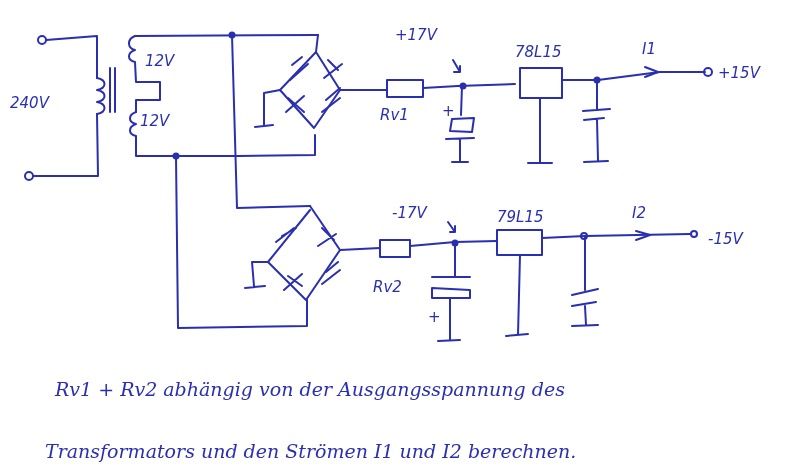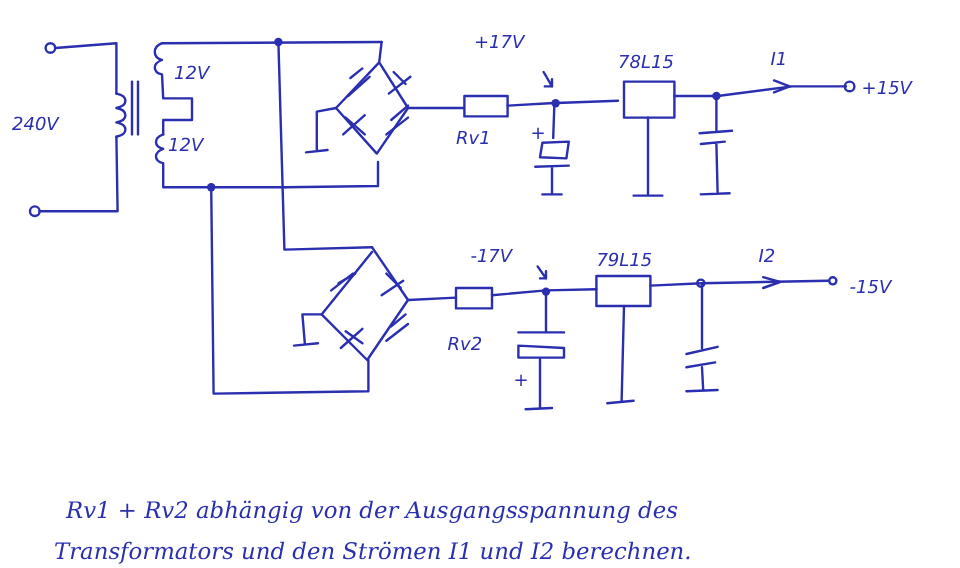--- a/index.html
+++ b/index.html
@@ -1,21 +1,21 @@
 <!DOCTYPE html>
 <html><head>
 <meta charset="utf-8">
 <style>
   html,body{margin:0;padding:0;background:#fff;}
   body{width:800px;height:473px;overflow:hidden;position:relative;}
   svg{position:absolute;left:0;top:0;}
   .w{stroke:#2a2fb0;stroke-width:2;fill:none;stroke-linecap:round;stroke-linejoin:round;}
   .dot{fill:#2a2fb0;}
   .lbl{font-family:"DejaVu Sans",sans-serif;font-style:italic;fill:#2a2fb0;font-size:15px;}
-  .note{position:absolute;font-family:"DejaVu Serif",serif;font-style:italic;color:#2a2fb0;font-size:19px;white-space:nowrap;margin-top:37px;}
+  .note{position:absolute;font-family:"DejaVu Serif",serif;font-style:italic;color:#2a2fb0;font-size:19px;white-space:nowrap;}
 </style>
 </head>
 <body>
 
 <svg width="800" height="473">
 
   <g>
     <circle class="w" cx="42" cy="40" r="4"></circle>
     <path class="w" d="M46 40 L97 36 L97 78"></path>
     <path class="w" d="M97 78 c10 2 10 10 0 12 c10 2 10 10 0 12 c10 2 10 10 0 12"></path>
@@ -94,13 +94,13 @@
 
   <text class="lbl" x="392" y="218">-17V</text>
   <text class="lbl" x="373" y="292">Rv2</text>
   <text class="lbl" x="428" y="322">+</text>
   <text class="lbl" x="497" y="222">79L15</text>
   <text class="lbl" x="632" y="218">I2</text>
   <text class="lbl" x="708" y="244">-15V</text>
 </svg>
 
 <div class="note" style="left:55px;top:378px;">Rv1 + Rv2 abhängig von der Ausgangsspannung des</div>
-<div class="note" style="left:45px;top:412px;">Transformators und den Strömen I1 und I2 berechnen.</div>
+<div class="note" style="left:45px;top:440px;">Transformators und den Strömen I1 und I2 berechnen.</div>
 
 </body></html>

